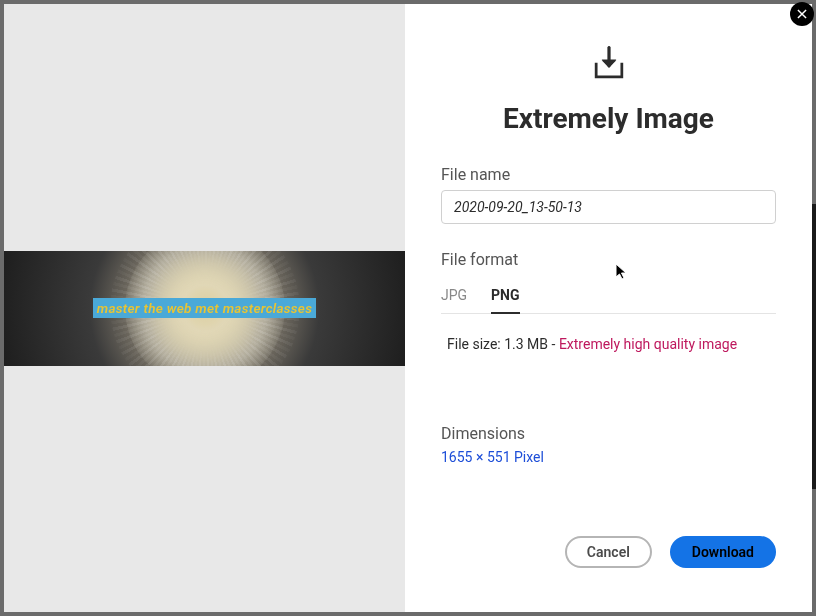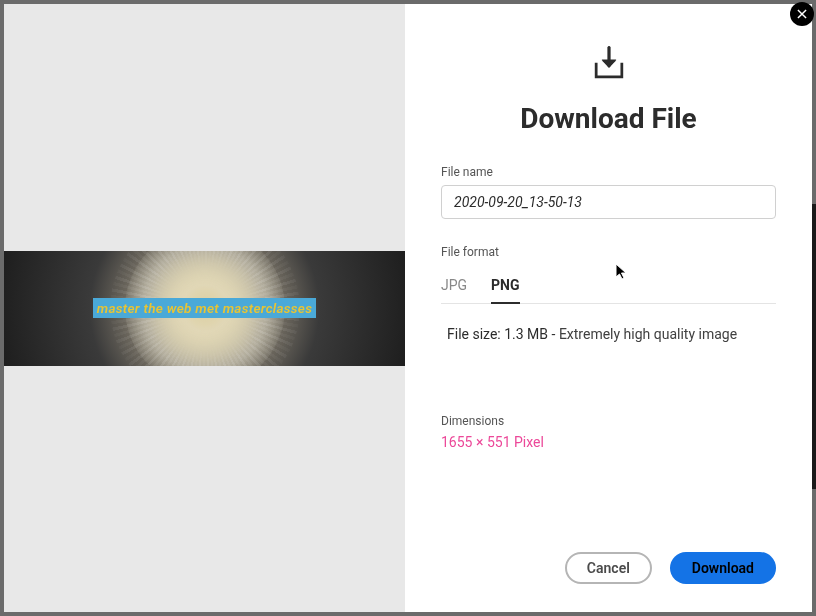--- a/index.html
+++ b/index.html
@@ -128,21 +128,21 @@
       stroke-width: 3;
     }
     .title {
       text-align: center;
       font-size: 28px;
       font-weight: 700;
       color: #2c2c2c;
       margin-bottom: 30px;
     }
     .field-label {
-      font-size: 12px;
+      font-size: 16px;
       color: #555;
       margin-bottom: 6px;
     }
     .text-input {
       width: 100%;
       height: 34px;
       border: 1px solid #d0d0d0;
       border-radius: 4px;
       padding: 0 12px;
       font-size: 14px;
@@ -179,33 +179,33 @@
       height: 2px;
       background: #2c2c2c;
     }
     .file-size-row {
       margin-top: 22px;
       font-size: 14px;
       color: #2c2c2c;
       padding-left: 6px;
     }
     .file-size-row .quality {
-      color: #404040;
+      color: #be185d;
     }
     .dim-block {
       margin-top: 72px;
     }
     .dim-value {
       font-size: 14px;
-      color: #ec4899;
+      color: #1d4ed8;
       margin-top: 4px;
     }
     .actions {
       position: absolute;
-      bottom: 28px;
+      bottom: 44px;
       right: 36px;
       display: flex;
       gap: 18px;
       align-items: center;
     }
     .btn {
       height: 32px;
       border-radius: 16px;
       font-size: 14px;
       font-weight: 600;
@@ -258,21 +258,21 @@
     <div class="header-icon">
       <svg viewBox="0 0 48 48">
         <path d="M10 24 v14 h28 v-14" stroke-linecap="square"></path>
         <path d="M24 6 v20" stroke-linecap="round"></path>
         <path d="M16 20 l8 8 l8 -8" stroke-linecap="round" stroke-linejoin="round" fill="#2c2c2c" stroke="none"></path>
         <path d="M24 6 v20" stroke-linecap="round"></path>
         <polygon points="16,19 32,19 24,28" fill="#2c2c2c" stroke="none"></polygon>
       </svg>
     </div>
 
-    <h1 class="title">Download File</h1>
+    <h1 class="title">Extremely Image</h1>
 
     <div>
       <div class="field-label">File name</div>
       <input class="text-input" type="text" value="2020-09-20_13-50-13" style="">
     </div>
 
     <div class="section-gap"></div>
 
     <div>
       <div class="field-label">File format</div>

